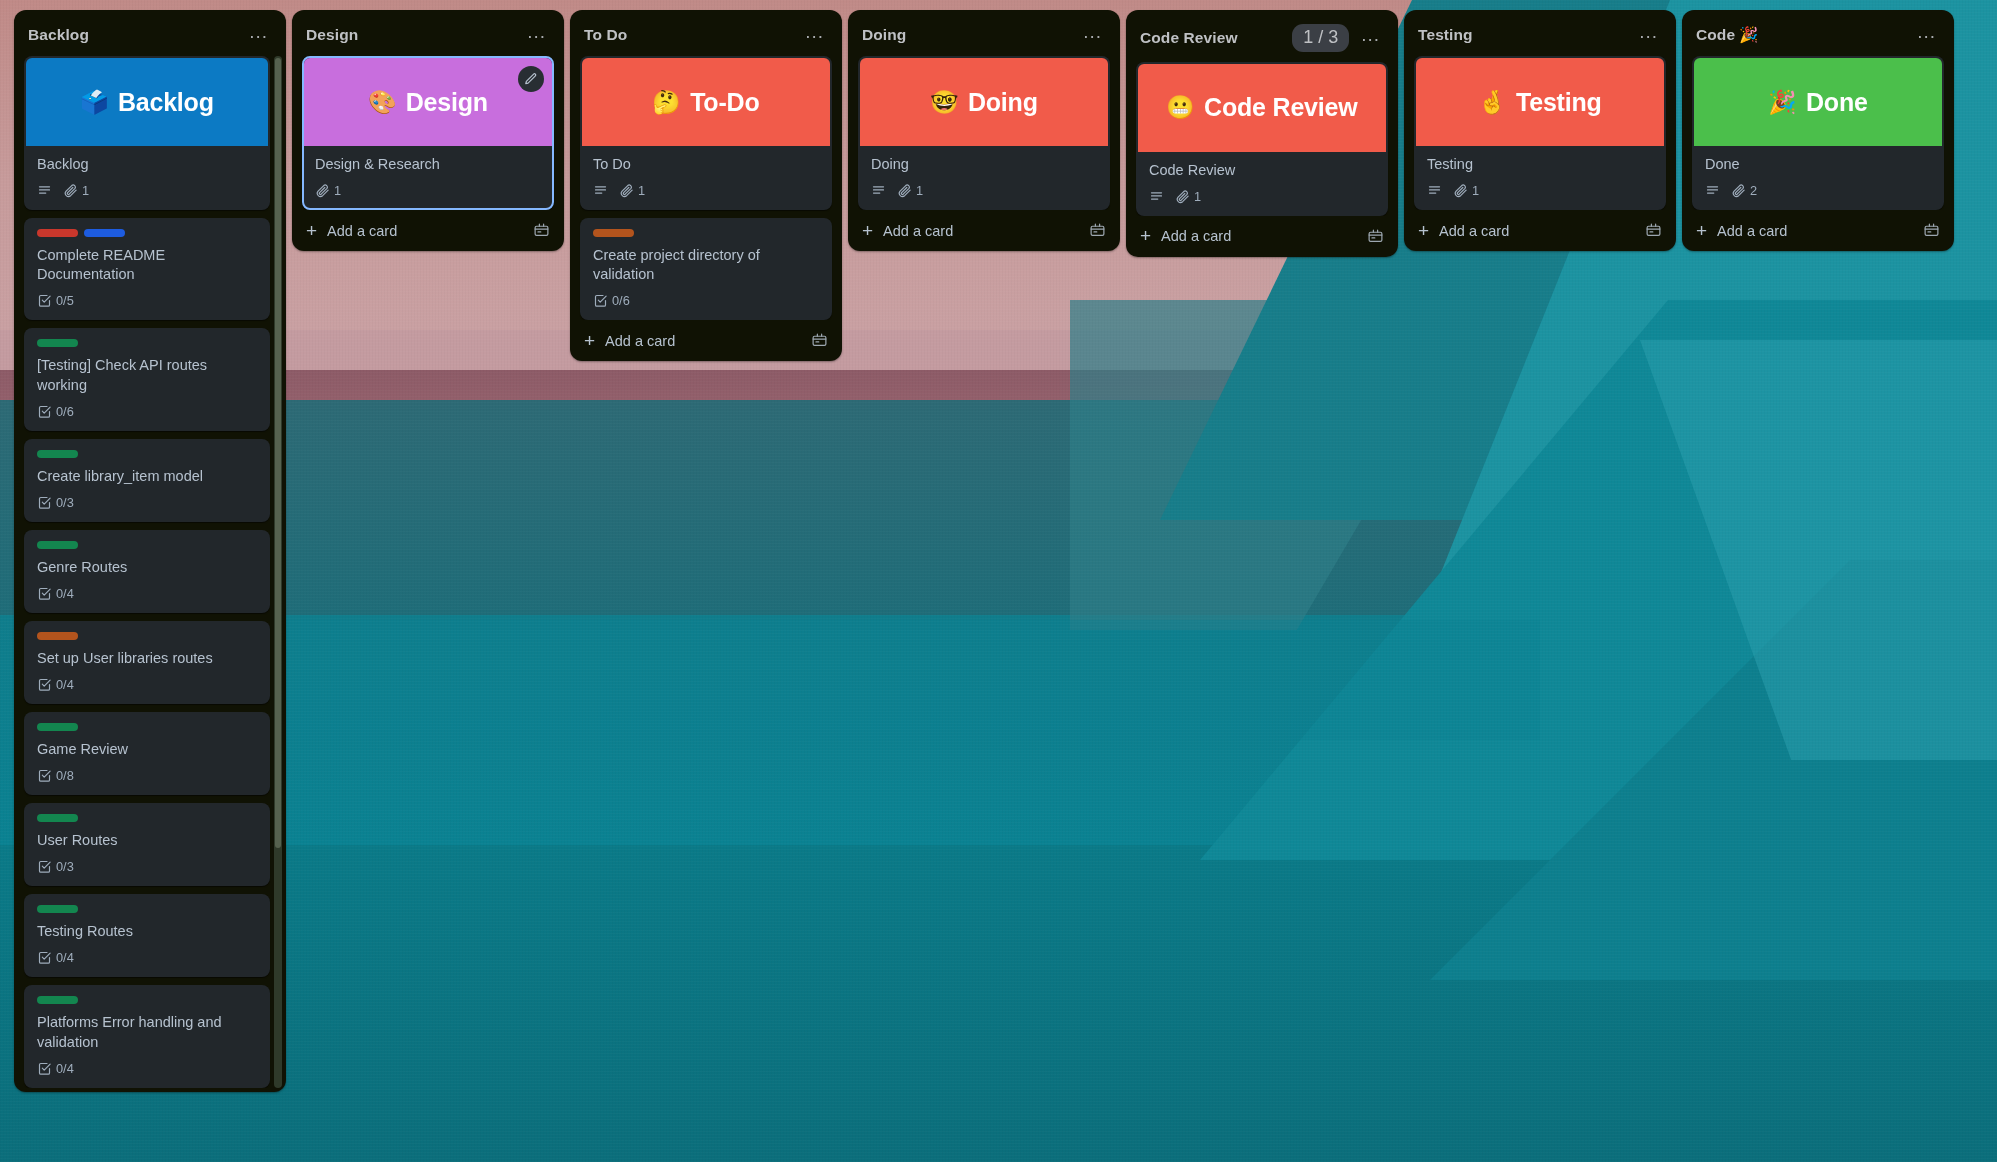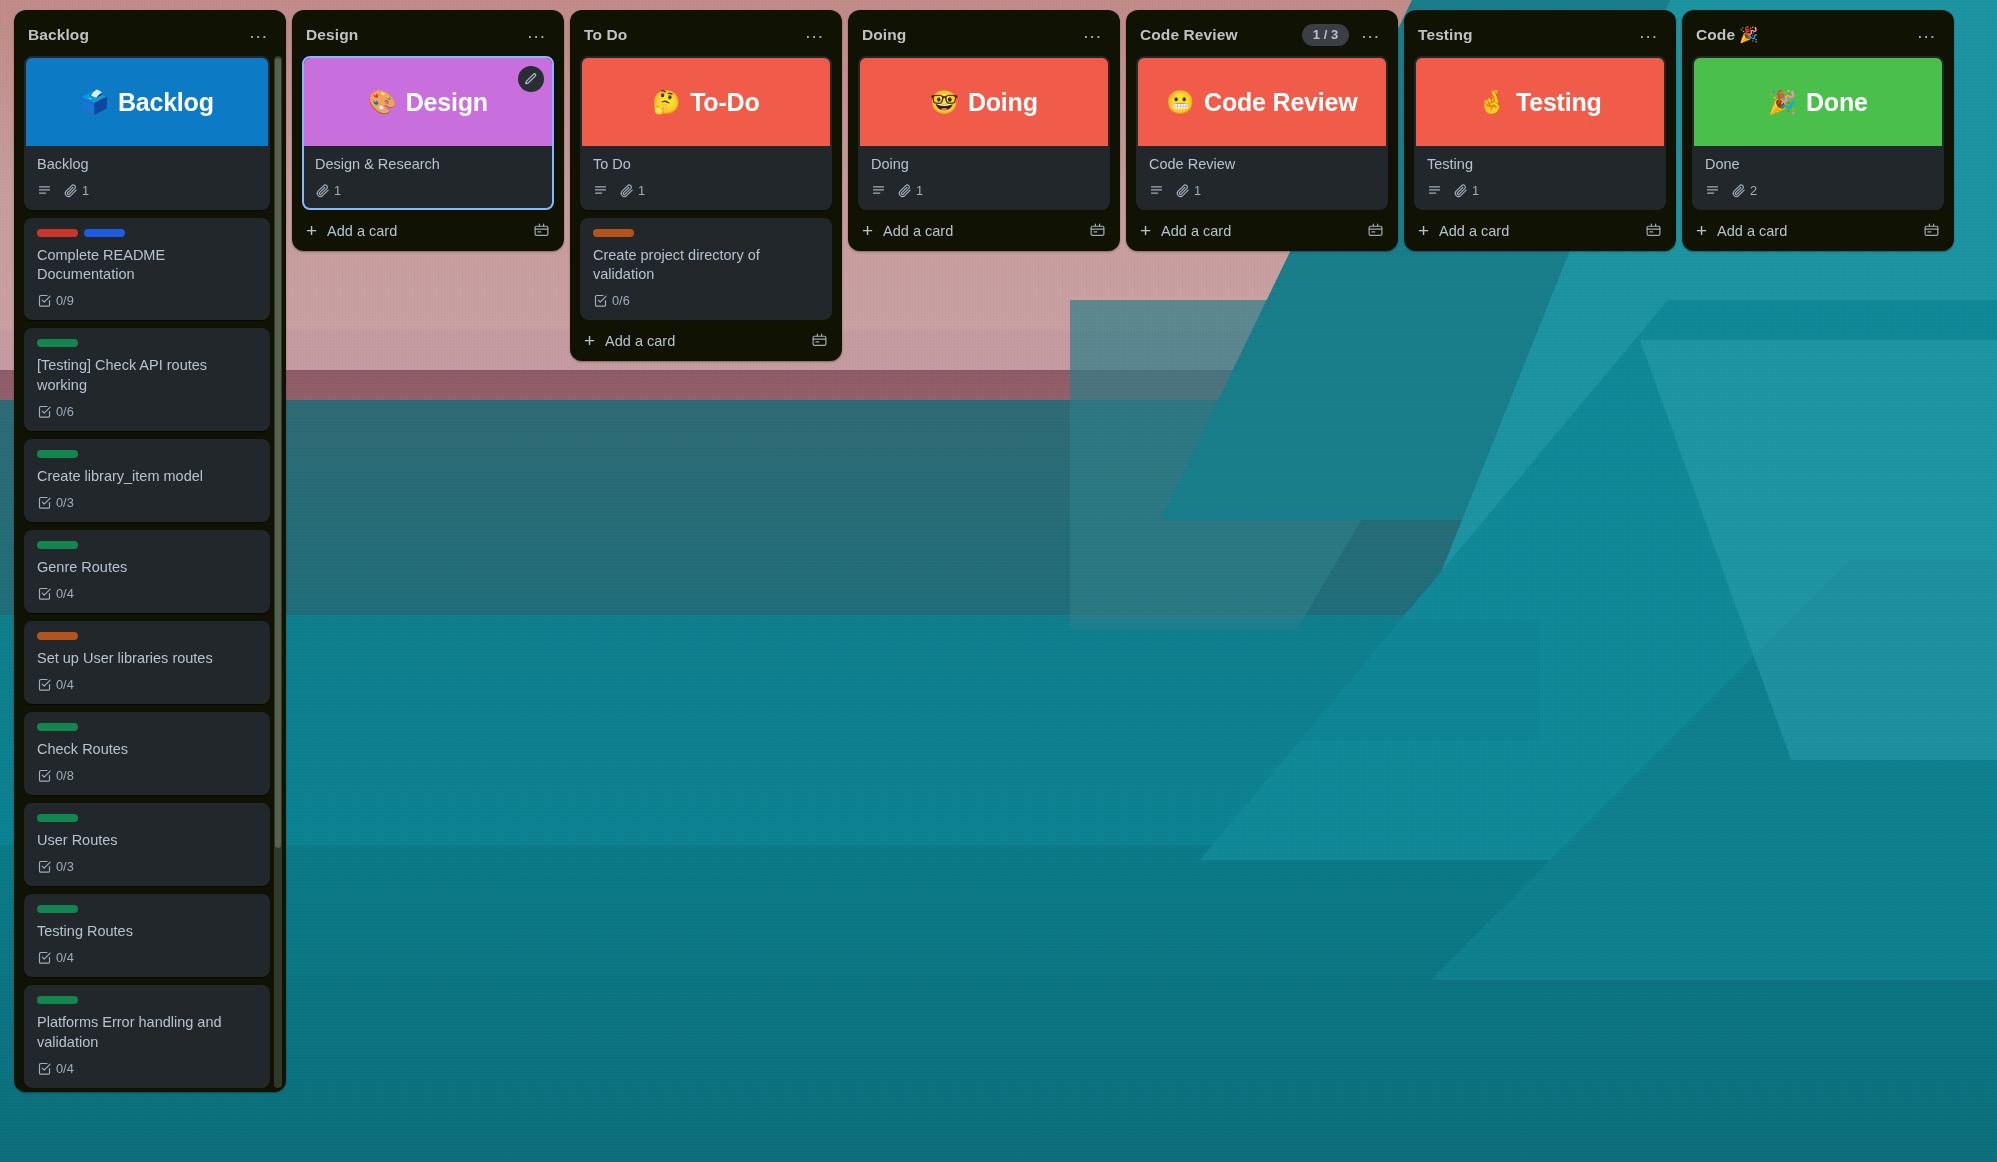--- a/index.html
+++ b/index.html
@@ -69,21 +69,21 @@
     display: flex; align-items: center; gap: 6px;
     padding: 6px 8px 10px 10px;
     min-height: 34px;
   }
   .list-title {
     flex: 1 1 auto;
     color: #bfc1c4; font-size: 15.5px; font-weight: 700;
     letter-spacing: .1px; white-space: nowrap; overflow: hidden;
   }
   .wip-badge {
-    color: #bfc1c4; font-size: 13px; font-weight: 700;
+    color: #bfc1c4; font-size: 18px; font-weight: 400;
     background: #3b3f45; border-radius: 11px;
     padding: 3px 11px; line-height: 1.2; white-space: nowrap;
   }
   .list-menu {
     color: #a9abaf; font-size: 19px; line-height: 8px;
     padding: 4px 6px 10px 6px; border-radius: 5px; cursor: pointer;
     letter-spacing: 1px;
   }
 
   .cards {
@@ -220,21 +220,21 @@
             </div>
             <div class="card-title">Complete README Documentation</div>
             <div class="card-badges">
               <span class="badge">
                 <span>
                   <svg viewBox="0 0 24 24" fill="none" stroke="currentColor" stroke-width="1.9" stroke-linecap="round" stroke-linejoin="round">
                     <path d="M20 12v7a2 2 0 0 1-2 2H6a2 2 0 0 1-2-2V6a2 2 0 0 1 2-2h10"></path>
                     <path d="M8.5 11.5l3 3L21 5"></path>
                   </svg>
                 </span>
-                <span>0/9</span>
+                <span>0/5</span>
               </span>
             </div>
           </div>
         </div>
         <div class="card">
           <div class="card-body">
             <div class="labels">
               <span class="label-pill" style="background: rgb(19, 134, 79);"></span>
             </div>
             <div class="card-title">[Testing] Check API routes working</div>
@@ -306,21 +306,21 @@
                 <span>0/4</span>
               </span>
             </div>
           </div>
         </div>
         <div class="card">
           <div class="card-body">
             <div class="labels">
               <span class="label-pill" style="background: rgb(19, 134, 79);"></span>
             </div>
-            <div class="card-title">Check Routes</div>
+            <div class="card-title">Game Review</div>
             <div class="card-badges">
               <span class="badge">
                 <span>
                   <svg viewBox="0 0 24 24" fill="none" stroke="currentColor" stroke-width="1.9" stroke-linecap="round" stroke-linejoin="round">
                     <path d="M20 12v7a2 2 0 0 1-2 2H6a2 2 0 0 1-2-2V6a2 2 0 0 1 2-2h10"></path>
                     <path d="M8.5 11.5l3 3L21 5"></path>
                   </svg>
                 </span>
                 <span>0/8</span>
               </span>

